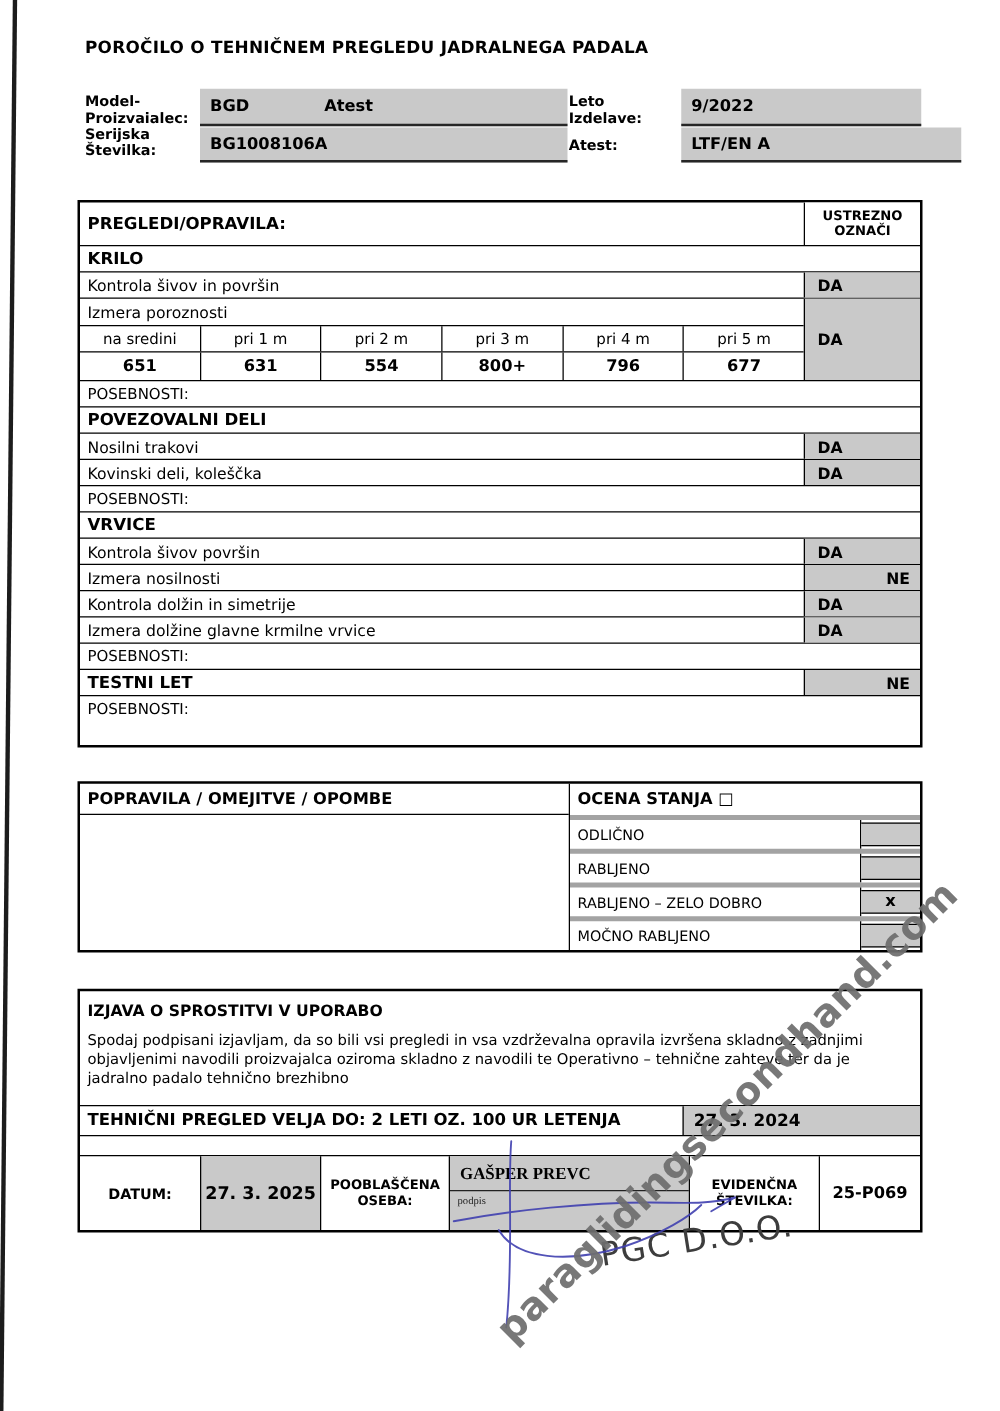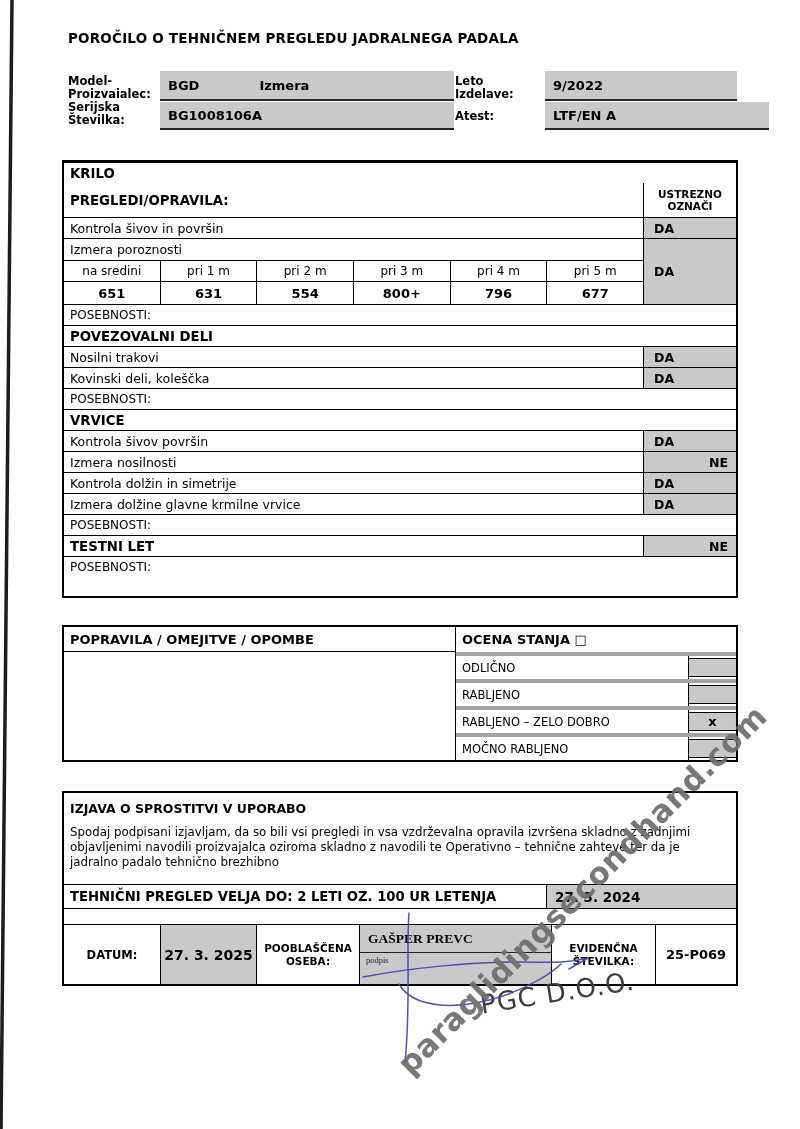--- a/index.html
+++ b/index.html
@@ -96,41 +96,41 @@
   <svg class="scan-svg" viewBox="0 0 800 1129">
     <line x1="12" y1="-2" x2="1" y2="1131" stroke="#1c1c1c" stroke-width="3.5"></line>
   </svg>
 
   <div class="doc-title">POROČILO O TEHNIČNEM PREGLEDU JADRALNEGA PADALA</div>
 
   <div class="hdr-label" style="left:68px; top:75px; width:92px;">Model-Proizvaialec:</div>
   <div class="hdr-label" style="left:68px; top:101px; width:92px;">Serijska Številka:</div>
   <div class="fld" style="left:160px; top:71px; width:294px; height:30px;">
     <span>BGD</span>
-    <span class="sp2">Izmera</span>
+    <span class="sp2">Atest</span>
   </div>
   <div class="fld" style="left:160px; top:102px; width:294px; height:28px;">
     <span>BG1008106A</span>
   </div>
   <div class="hdr-label" style="left:455px; top:75px; width:70px;">Leto Izdelave:</div>
   <div class="fld" style="left:545px; top:71px; width:192px; height:30px;">
     <span>9/2022</span>
   </div>
   <div class="hdr-label" style="left:455px; top:110px; width:70px;">Atest:</div>
   <div class="fld" style="left:545px; top:102px; width:224px; height:28px;">
     <span>LTF/EN A</span>
   </div>
 
   <div class="tbl1">
-    <div class="row h-std">
-      <div class="lbl bold">KRILO</div>
-    </div>
     <div class="row first h-head">
       <div class="lbl bold">PREGLEDI/OPRAVILA:</div>
       <div class="mark hdrcell">USTREZNO OZNAČI</div>
+    </div>
+    <div class="row h-std">
+      <div class="lbl bold">KRILO</div>
     </div>
     <div class="row h-std">
       <div class="lbl">Kontrola šivov in površin</div>
       <div class="mark">DA</div>
     </div>
     <div class="row h-por">
       <div class="pleft">
         <div class="prow1">Izmera poroznosti</div>
         <div class="prow2">
           <div class="pcell">na sredini</div>

